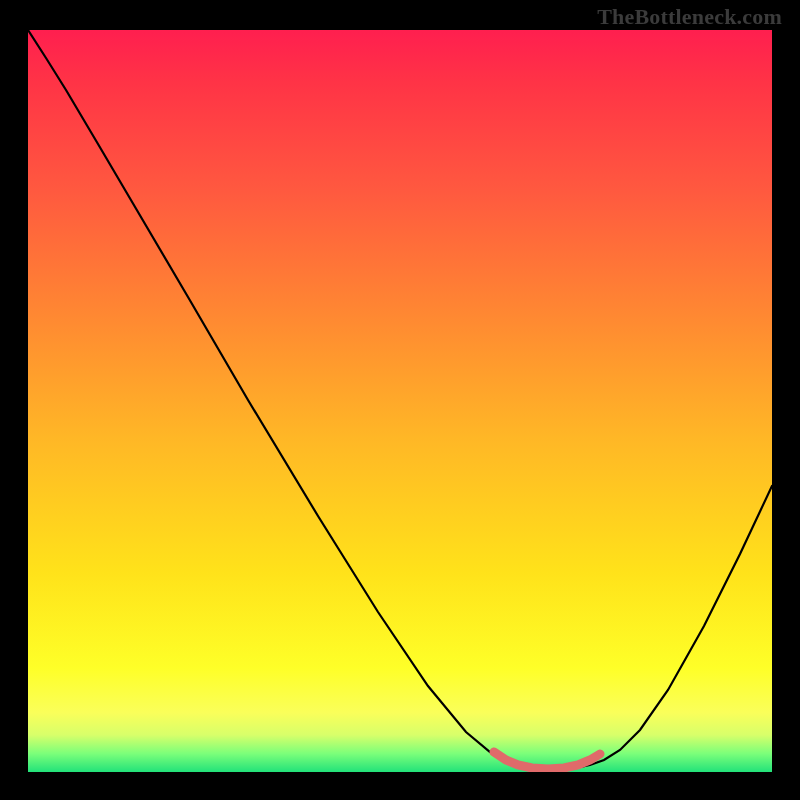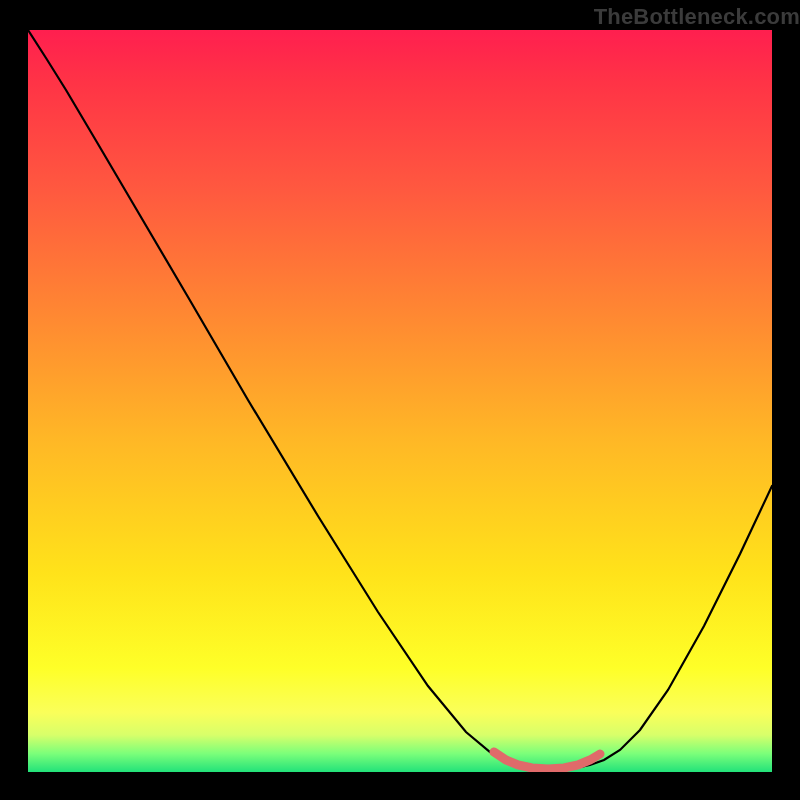--- a/index.html
+++ b/index.html
@@ -13,26 +13,27 @@
   }
   .stage {
     position: relative;
     width: 800px;
     height: 800px;
     background: #000;
   }
   .watermark {
     position: absolute;
     top: 4px;
-    right: 0;
+    right: 18px;
     color: #3b3b3b;
     font-size: 22px;
     font-weight: 600;
     letter-spacing: 0.2px;
     pointer-events: none;
+    font-family: Liberation Serif, serif;
   }
   .plot {
     position: absolute;
     left: 28px;
     top: 30px;
     width: 744px;
     height: 742px;
     overflow: hidden;
   }
   .gradient {

